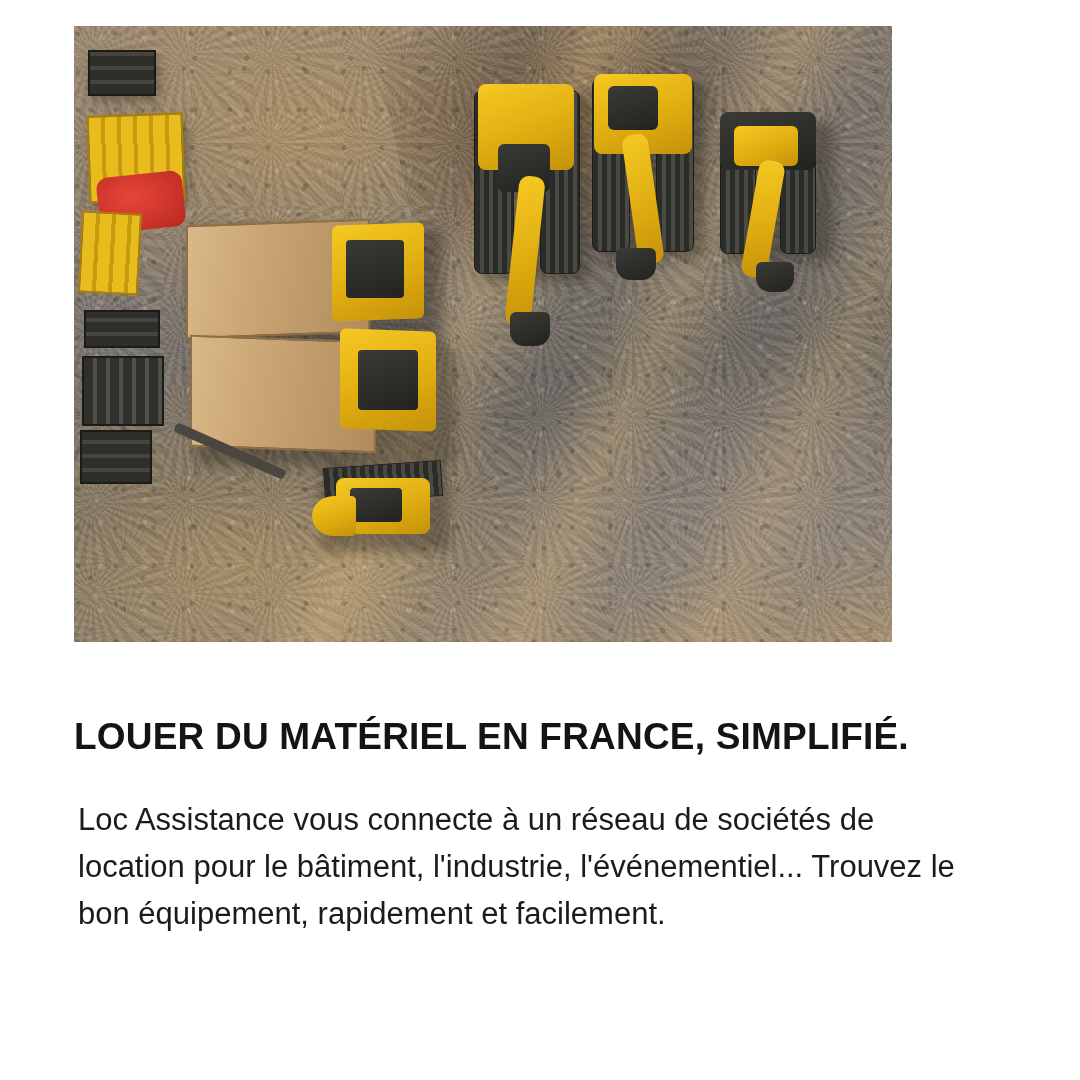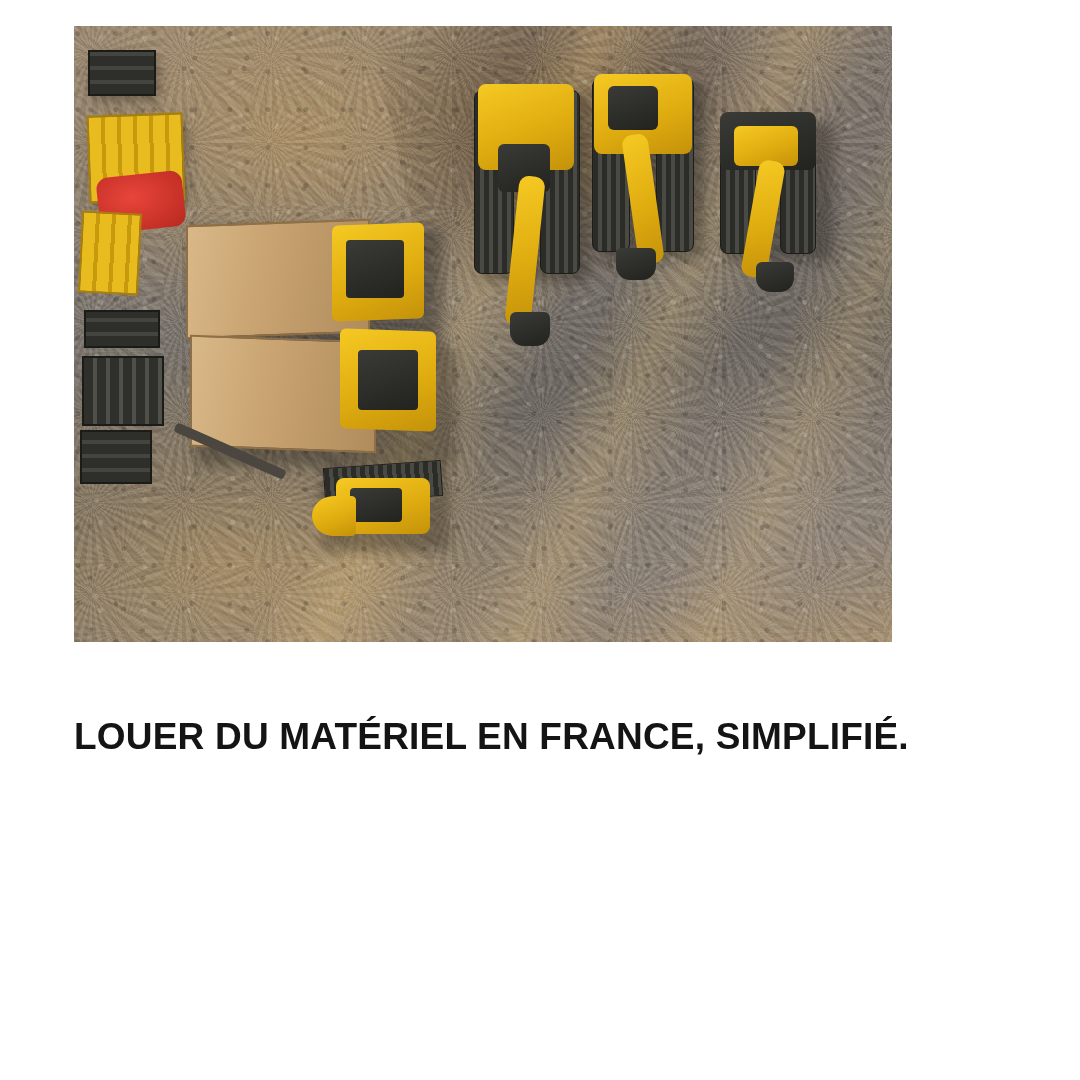--- a/index.html
+++ b/index.html
@@ -240,15 +240,16 @@
       <div class="mach track-pad" style="left:706px; top:92px; width:34px; height:134px; border-radius:8px;"></div>
       <div class="mach body-dark" style="left:646px; top:86px; width:96px; height:58px; border-radius:8px;"></div>
       <div class="mach body-yellow" style="left:660px; top:100px; width:64px; height:40px; border-radius:6px;"></div>
       <div class="mach body-yellow" style="left:676px; top:134px; width:26px; height:118px; border-radius:10px; transform:rotate(10deg);"></div>
       <div class="mach body-dark" style="left:682px; top:236px; width:38px; height:30px; border-radius:6px 6px 14px 14px;"></div>
     </div>
   </div>
 
   <h1 class="headline">LOUER DU MATÉRIEL EN FRANCE, SIMPLIFIÉ.</h1>
 
+  <p class="subcopy">Loc Assistance vous connecte à un réseau de sociétés de location pour le bâtiment, l'industrie, l'événementiel... Trouvez le bon équipement, rapidement et facilement.</p>
 
 
 </div>
 
 </body></html>

